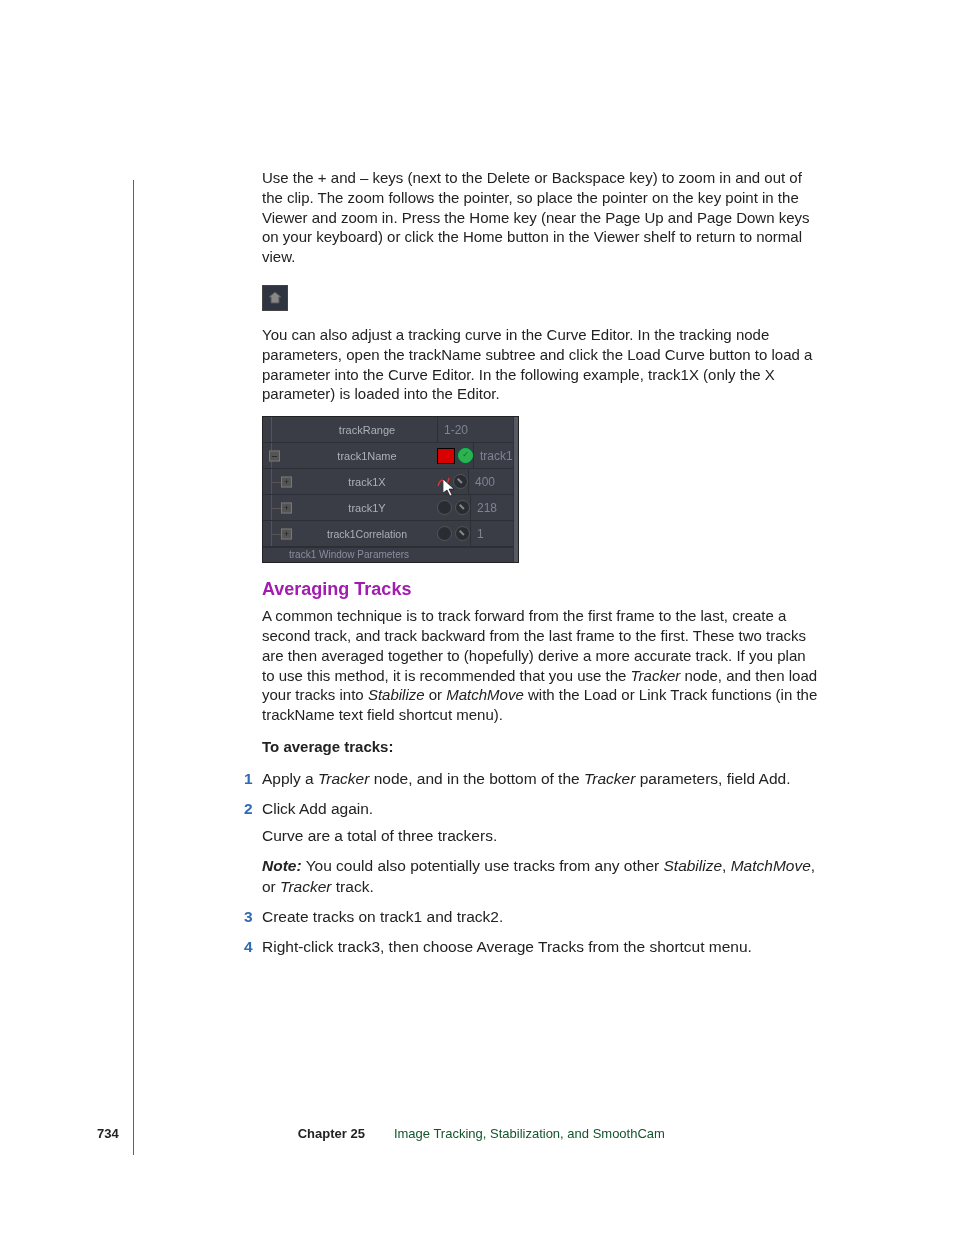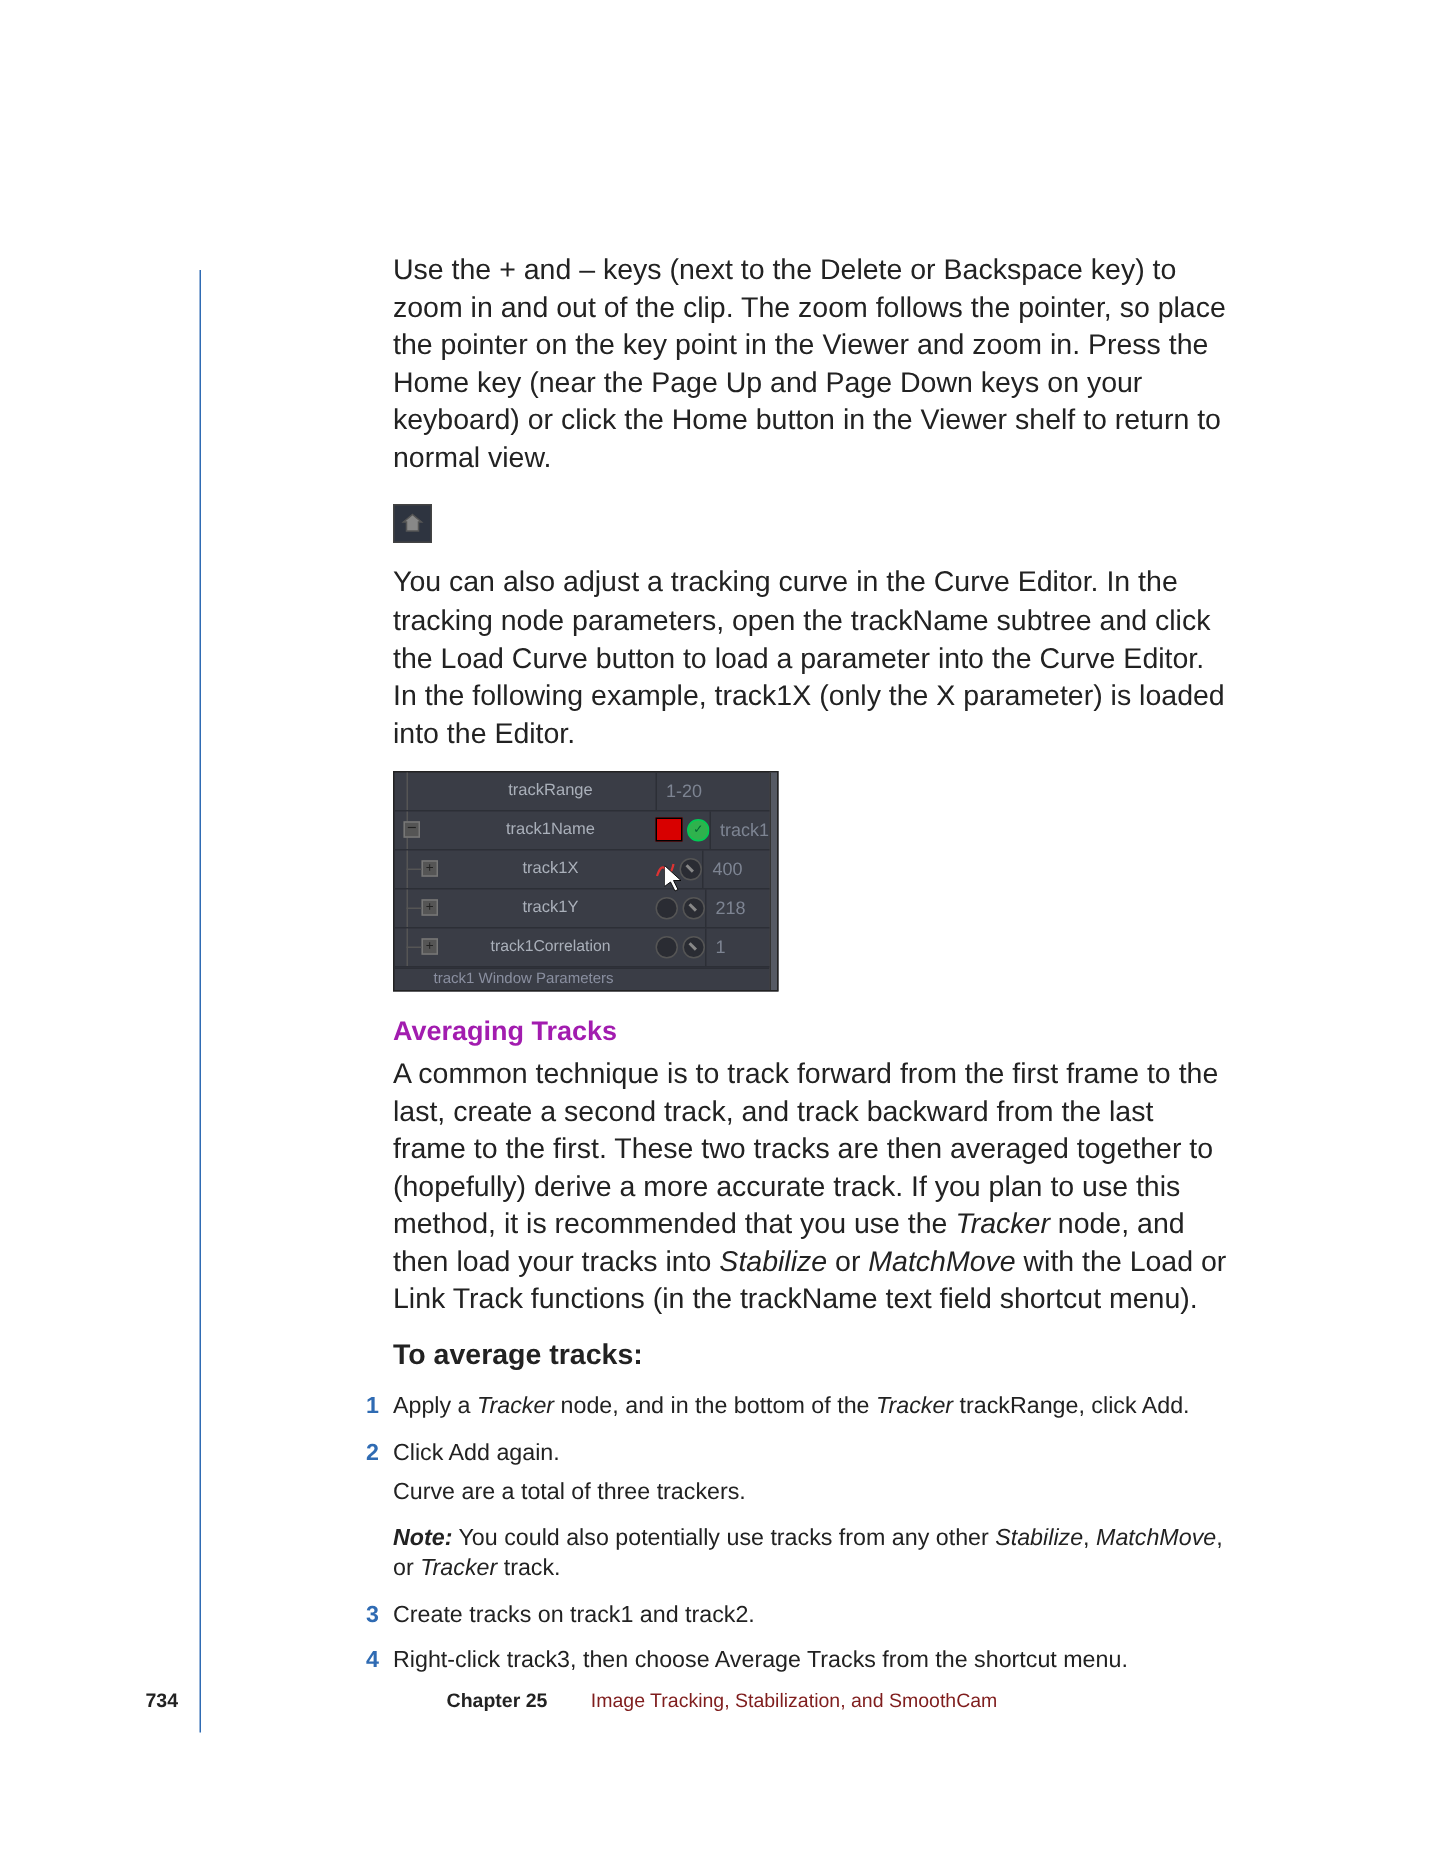--- a/index.html
+++ b/index.html
@@ -13,21 +13,21 @@
     position: relative;
     background: #fff;
   }
   .page {
     position: absolute;
     left: 262px;
     top: 168px;
     width: 560px;
   }
   .para {
-    font-size: 19px;
+    font-size: 15px;
     line-height: 1.32;
     margin: 0 0 12px 0;
   }
   .home-icon-box {
     width: 24px;
     height: 24px;
     background: #2e3440;
     border: 1px solid #444;
     display: inline-flex;
     align-items: center;
@@ -217,21 +217,21 @@
     position: absolute;
     left: 97px;
     bottom: 94px;
     display: flex;
     align-items: center;
     font-size: 13px;
     gap: 17px;
   }
   .footer .page-num { font-weight: 600; }
   .footer .chapter { margin-left: 162px; font-weight: 600; }
-  .footer .chapter-title { color: #7f1d1d; margin-left: 12px; }
+  .footer .chapter-title { color: #14532d; margin-left: 12px; }
   .rule {
     position: absolute;
     left: 133px;
     top: 180px;
     bottom: 80px;
     width: 1px;
     background: #2f6bb3;
   }
 </style>
 </head>
@@ -326,21 +326,21 @@
 
   <p class="para">
     <span>A common technique is to track forward from the first frame to the last, create a second track, and track backward from the last frame to the first. These two tracks are then averaged together to (hopefully) derive a more accurate track. If you plan to use this method, it is recommended that you use the </span><span class="italic">Tracker</span><span> node, and then load your tracks into </span><span class="italic">Stabilize</span><span> or </span><span class="italic">MatchMove</span><span> with the Load or Link Track functions (in the trackName text field shortcut menu).</span>
   </p>
 
   <p class="para bold">To average tracks:</p>
 
   <ol class="steps">
     <li>
       <span class="num">1</span>
-      <span>Apply a </span><span class="italic">Tracker</span><span> node, and in the bottom of the </span><span class="italic">Tracker</span><span> trackRange, click Add.</span>
+      <span>Apply a </span><span class="italic">Tracker</span><span> node, and in the bottom of the </span><span class="italic">Tracker</span><span> parameters, field Add.</span>
     </li>
     <li>
       <span class="num">2</span>
       <span>Click Add again.</span>
       <p class="step-sub">Curve are a total of three trackers.</p>
       <p class="step-sub">
         <span class="italic bold">Note:</span><span>  You could also potentially use tracks from any other </span><span class="italic">Stabilize</span><span>, </span><span class="italic">MatchMove</span><span>, or </span><span class="italic">Tracker</span><span> track.</span>
       </p>
     </li>
     <li>

